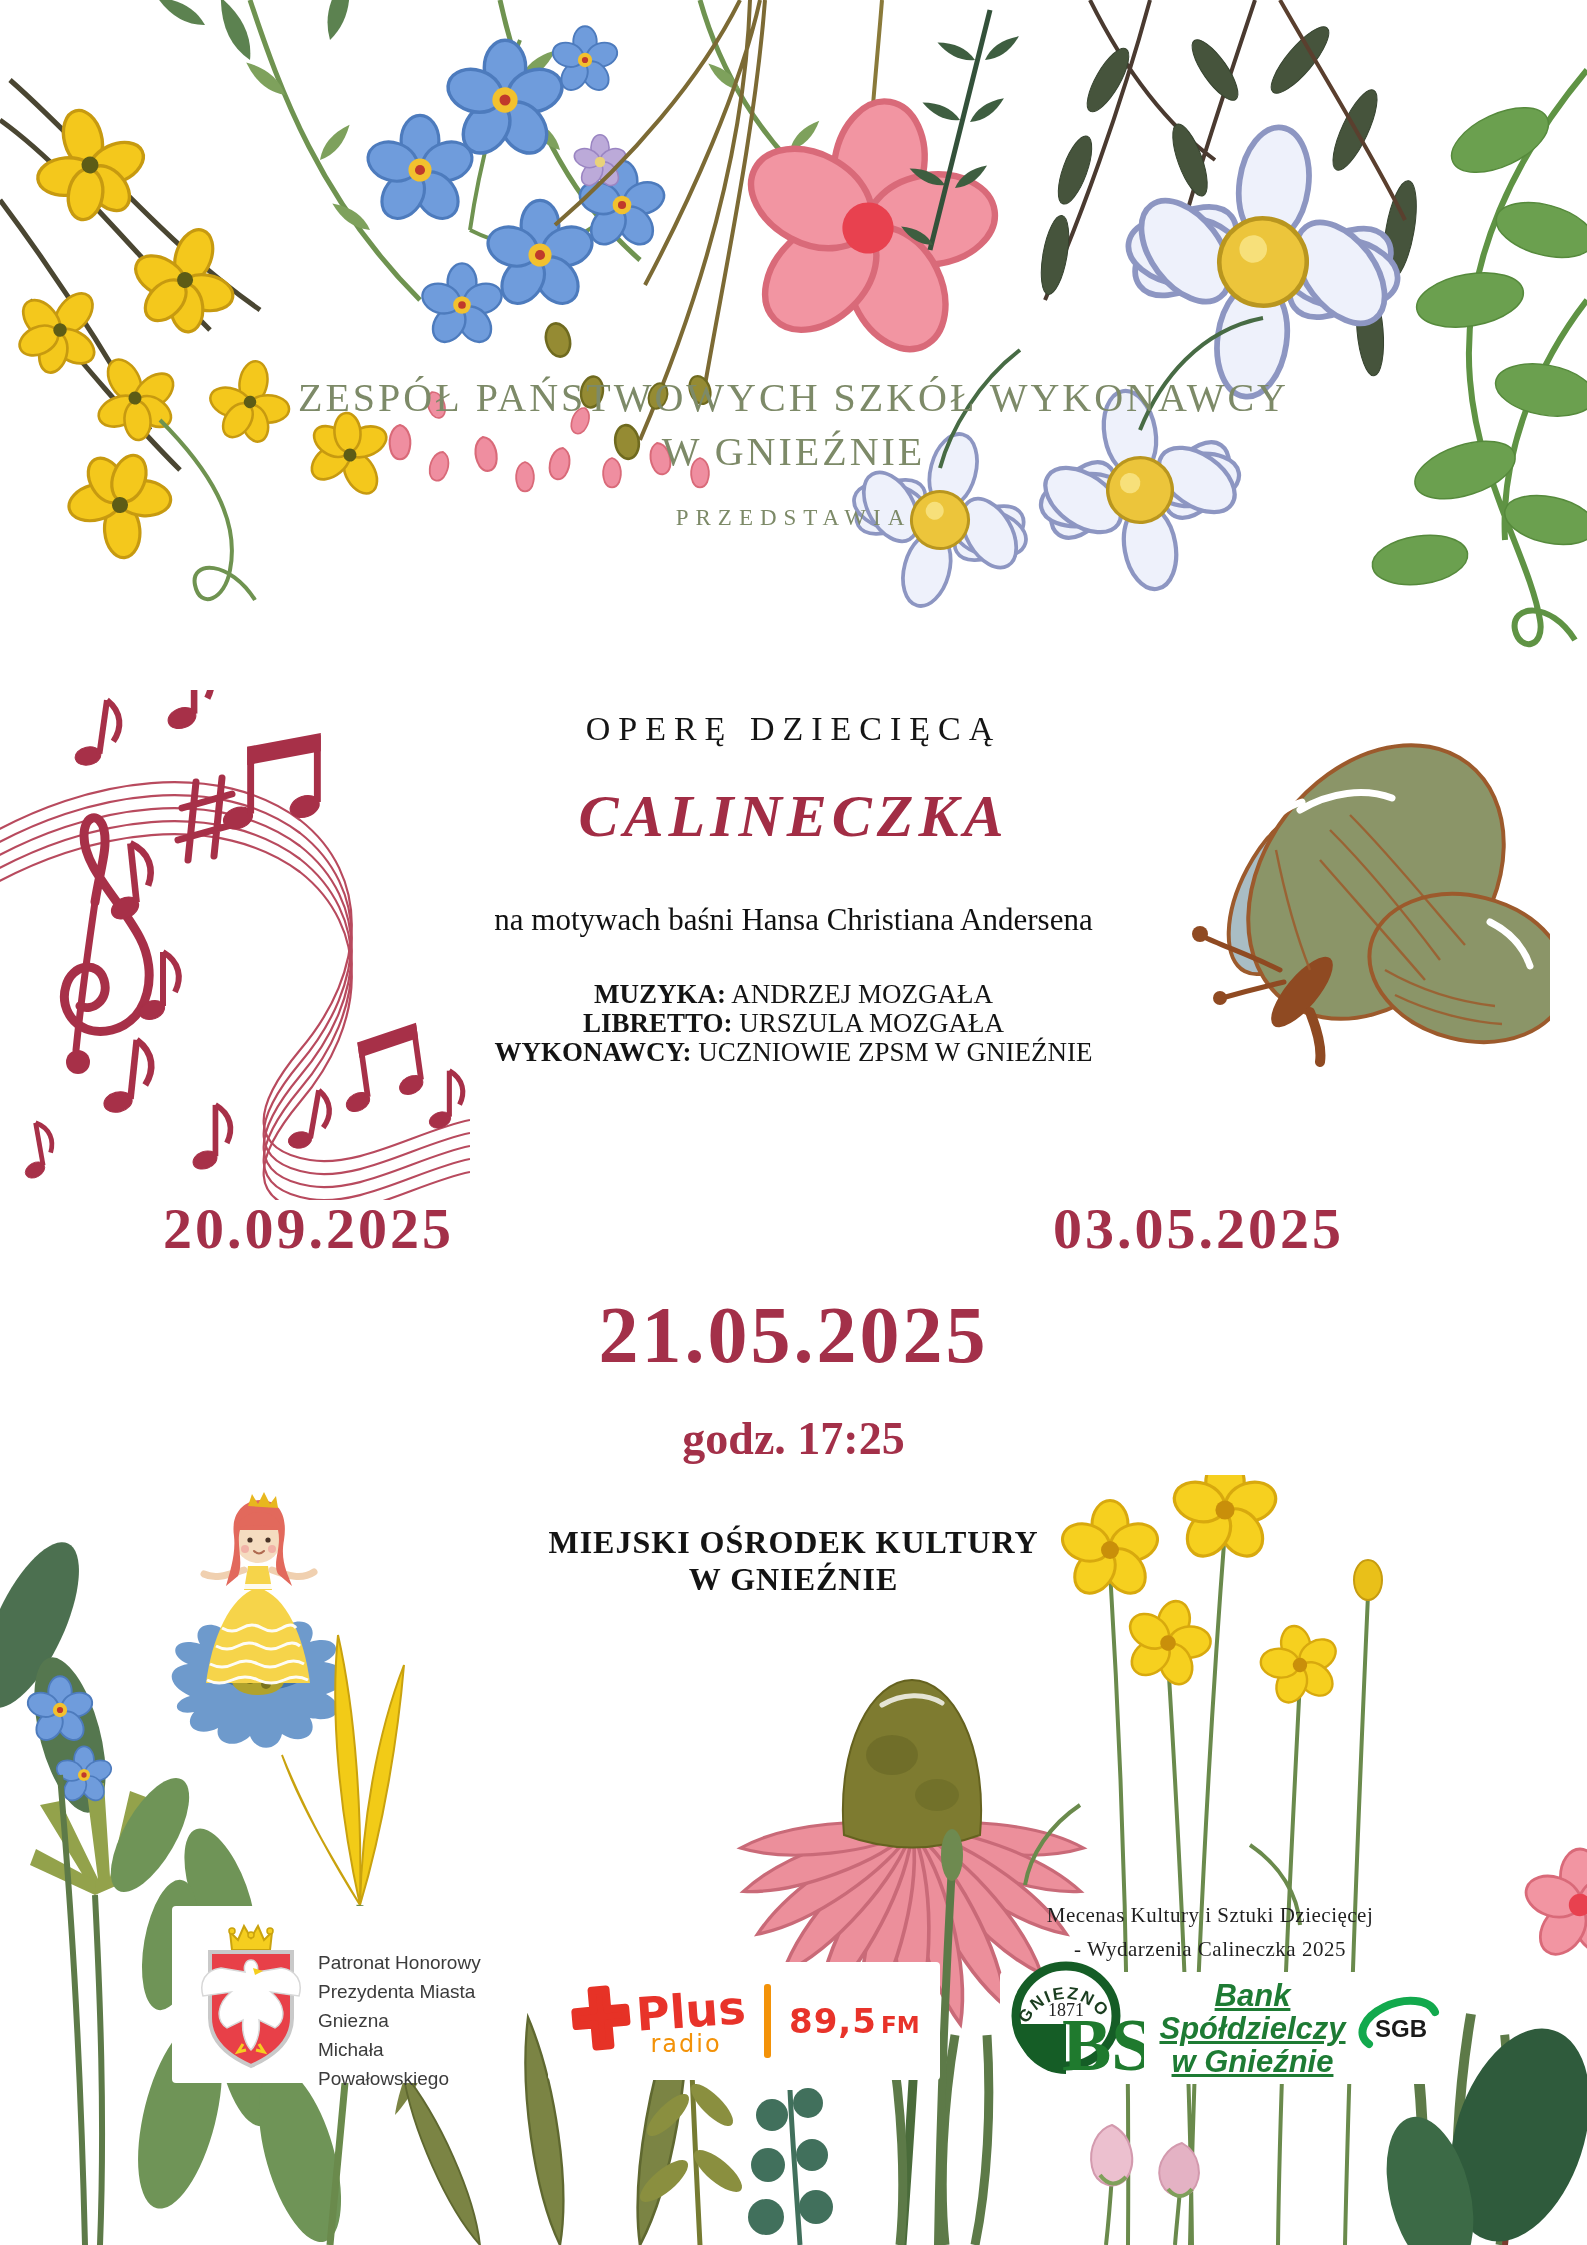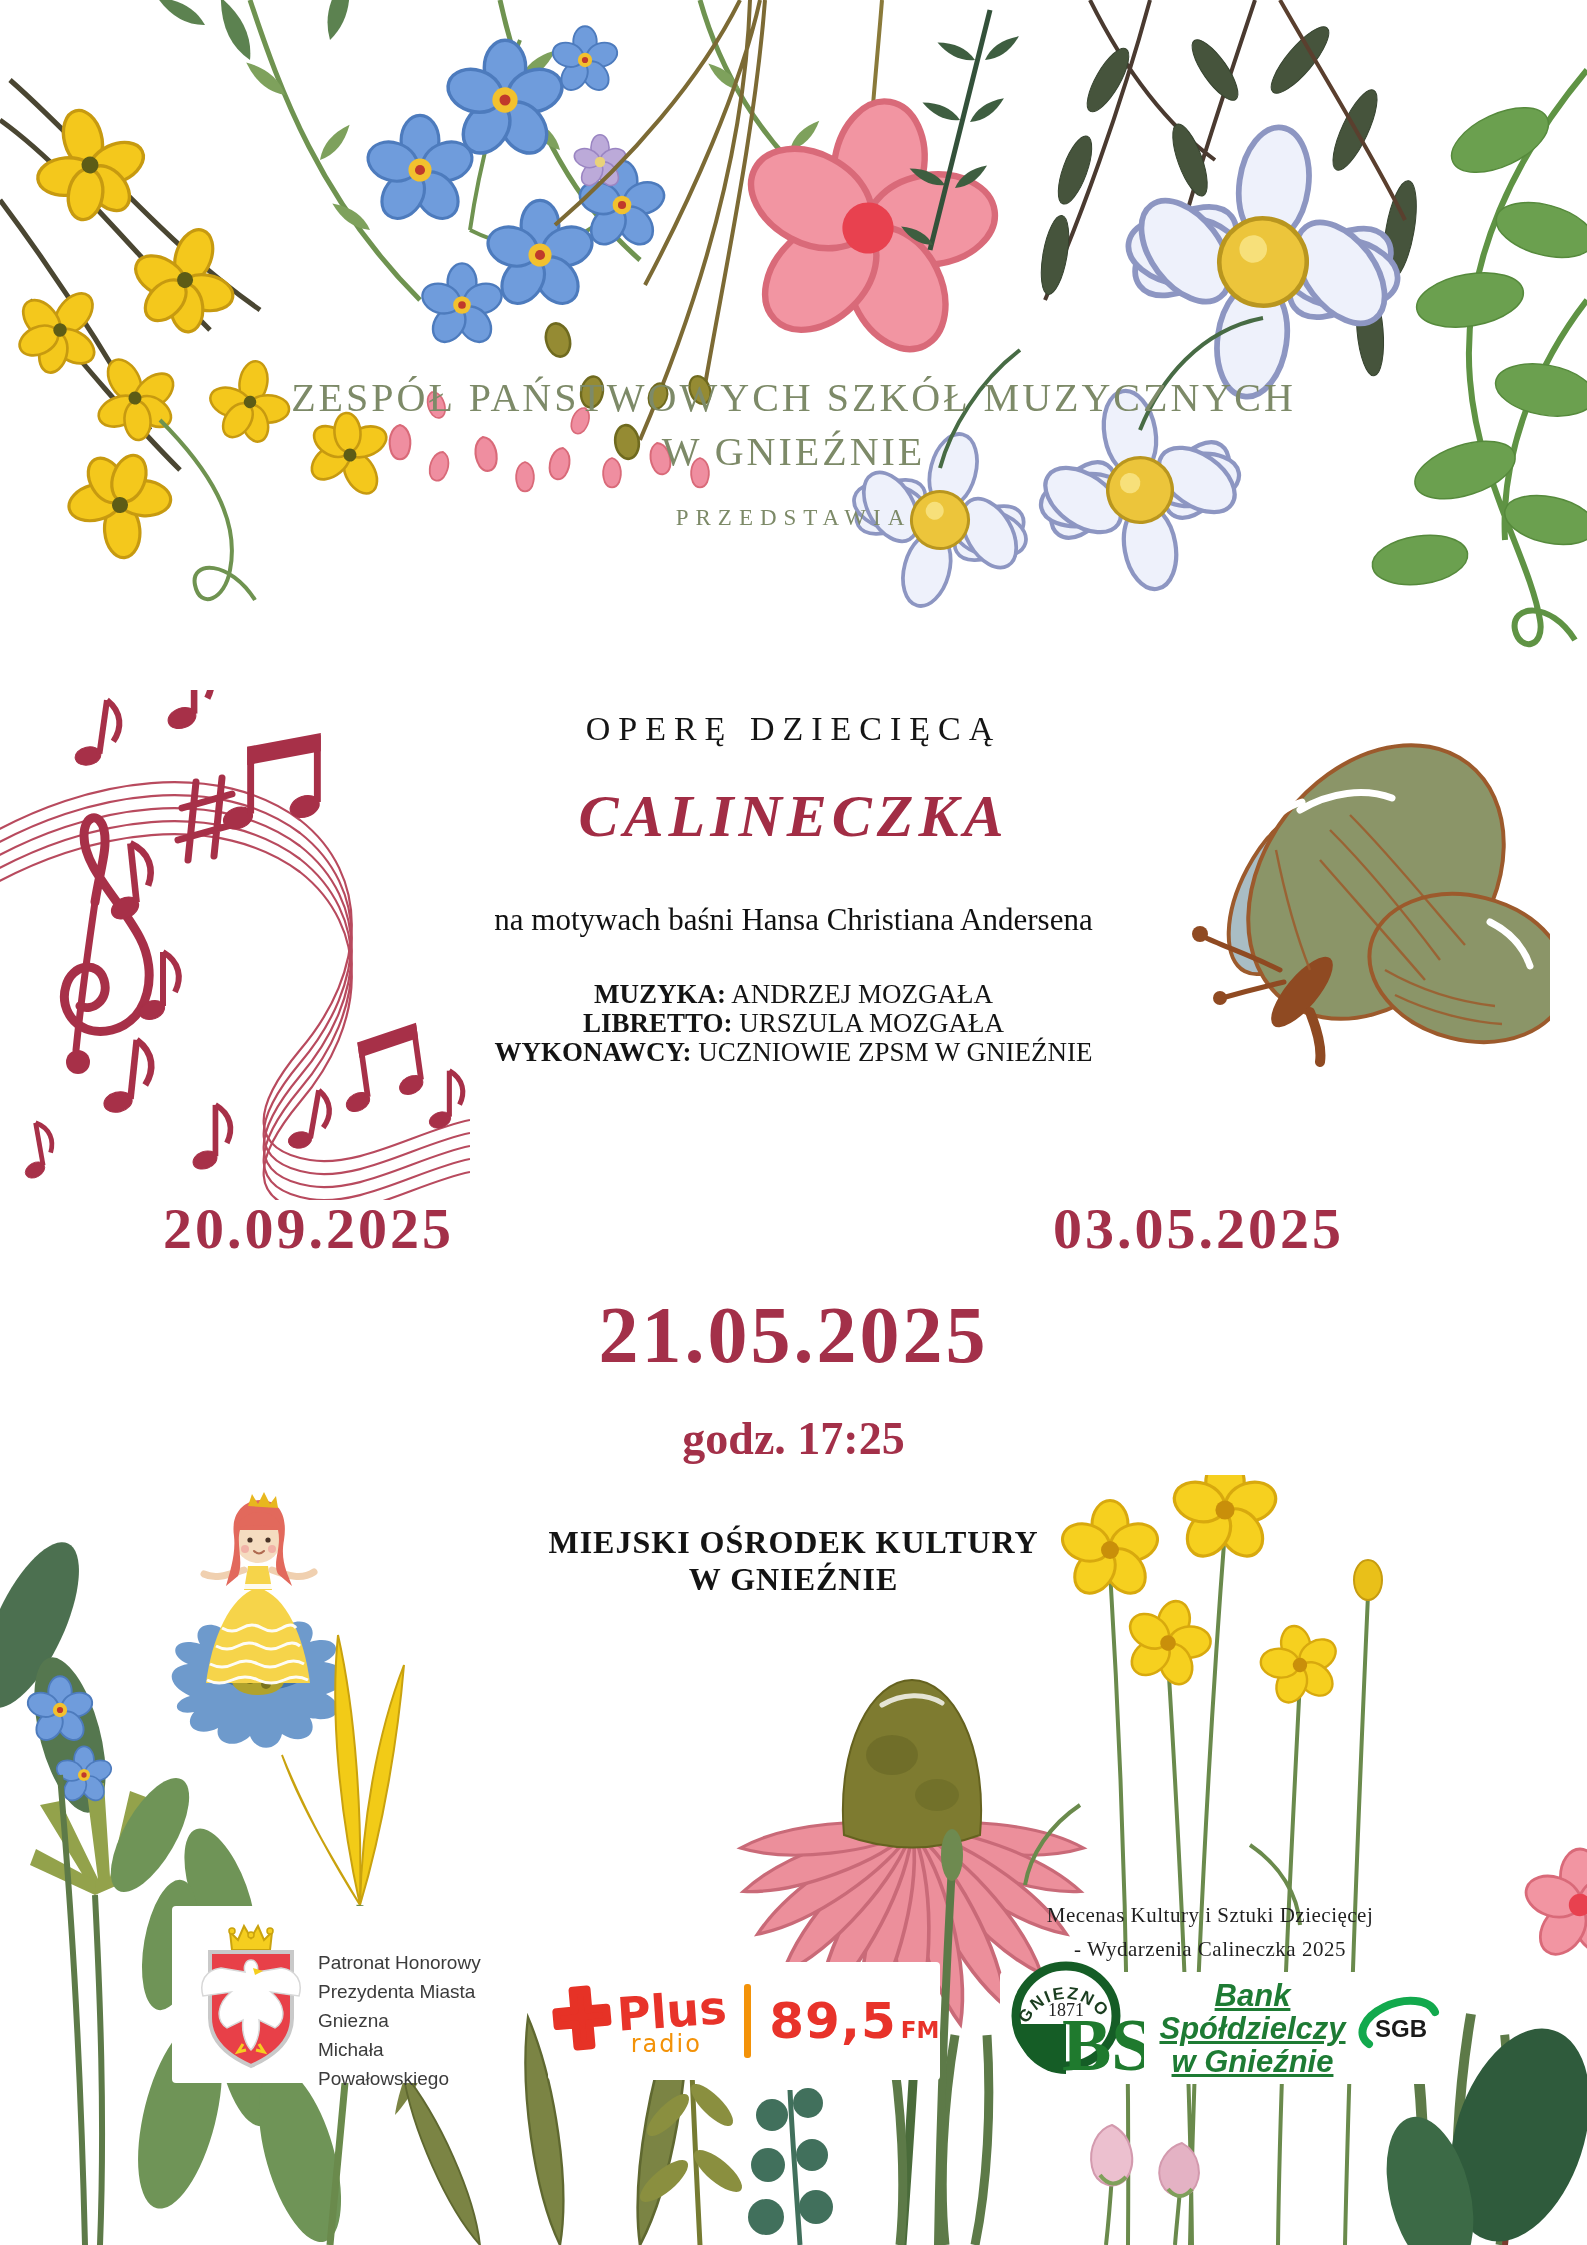--- a/index.html
+++ b/index.html
@@ -18,21 +18,21 @@
   .date-side{color:#a33049;font-size:58px;font-weight:700;letter-spacing:3px;}
   .date-main{color:#a33049;font-size:80px;font-weight:700;letter-spacing:3px;}
   .time{color:#a33049;font-size:46px;font-weight:700;}
   .venue{color:#141414;font-size:32px;letter-spacing:1px;font-weight:600;line-height:37px;}
   .mecenas{color:#1f1f1f;font-size:21px;line-height:34px;letter-spacing:0.5px;}
   .card{background:#ffffff;border-radius:4px;}
   .patron-text{font-family:"Liberation Sans",sans-serif;color:#3b3b3b;font-size:19px;line-height:29px;}
   .radio-name{font-family:"DejaVu Sans",sans-serif;font-weight:700;color:#e8332a;font-size:46px;transform:rotate(-4deg);display:inline-block;}
   .radio-sub{font-family:"DejaVu Sans",sans-serif;font-weight:400;color:#f39208;font-size:24px;letter-spacing:2px;}
   .radio-bar{width:7px;height:74px;background:#f39208;border-radius:3px;}
-  .radio-freq{font-family:"DejaVu Sans",sans-serif;font-weight:700;color:#e8332a;font-size:50px;letter-spacing:1px;}
+  .radio-freq{font-family:"DejaVu Sans",sans-serif;font-weight:700;color:#e8332a;font-size:34px;letter-spacing:1px;}
   .radio-fm{font-family:"DejaVu Sans",sans-serif;font-weight:700;color:#e8332a;font-size:23px;}
   .bank-name{font-family:"Liberation Sans",sans-serif;font-weight:700;font-style:italic;color:#1e7b34;font-size:31px;line-height:33px;text-decoration:underline;}
 </style>
 </head>
 <body>
 
 <div class="poster">
 
   <svg class="abs" style="left:0;top:0;" width="1587" height="660" viewBox="0 0 1587 660">
     <defs>
@@ -437,21 +437,21 @@
         <use href="#grassblade" transform="translate(1420,770) scale(1.2)"></use>
         <use href="#grassblade" transform="translate(1460,770) scale(-1.1,1.1)"></use>
         <use href="#grassblade" transform="translate(1500,770) rotate(4)"></use>
       </g>
       <path d="M1505,770 C1512,700 1520,640 1524,590" stroke="#7a3b2e" stroke-width="6" fill="none"></path>
       <ellipse cx="1520" cy="660" rx="64" ry="110" transform="rotate(18 1520 660)" fill="#2f5b3c"></ellipse>
       <ellipse cx="1430" cy="720" rx="40" ry="80" transform="rotate(-14 1430 720)" fill="#3c6a46"></ellipse>
     </g>
   </svg>
 
-  <div class="abs ctr presenter" style="top:374px;">ZESPÓŁ PAŃSTWOWYCH SZKÓŁ MUZYCZNYCH</div>
+  <div class="abs ctr presenter" style="top:374px;">ZESPÓŁ PAŃSTWOWYCH SZKÓŁ WYKONAWCY</div>
   <div class="abs ctr presenter" style="top:428px;">W GNIEŹNIE</div>
   <div class="abs ctr presents" style="top:505px;">PRZEDSTAWIA</div>
 
   <div class="abs ctr genre" style="top:710px;">OPERĘ DZIECIĘCĄ</div>
   <div class="abs ctr title" style="top:782px;">CALINECZKA</div>
   <div class="abs ctr subtitle" style="top:902px;">na motywach baśni Hansa Christiana Andersena</div>
 
   <div class="abs ctr" style="top:980px;">
     <div class="credit"><b></b><b>MUZYKA:</b><span> ANDRZEJ MOZGAŁA</span></div>
     <div class="credit"><b>LIBRETTO:</b><span> URSZULA MOZGAŁA</span></div>

